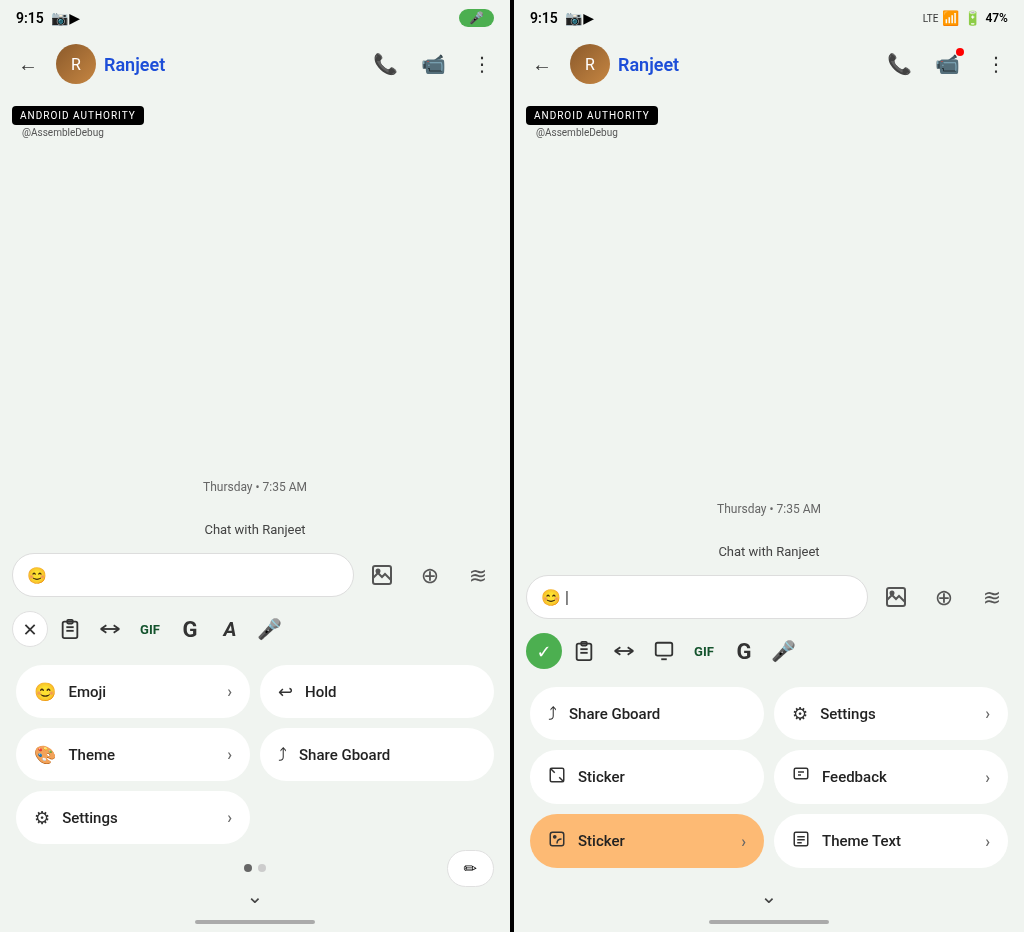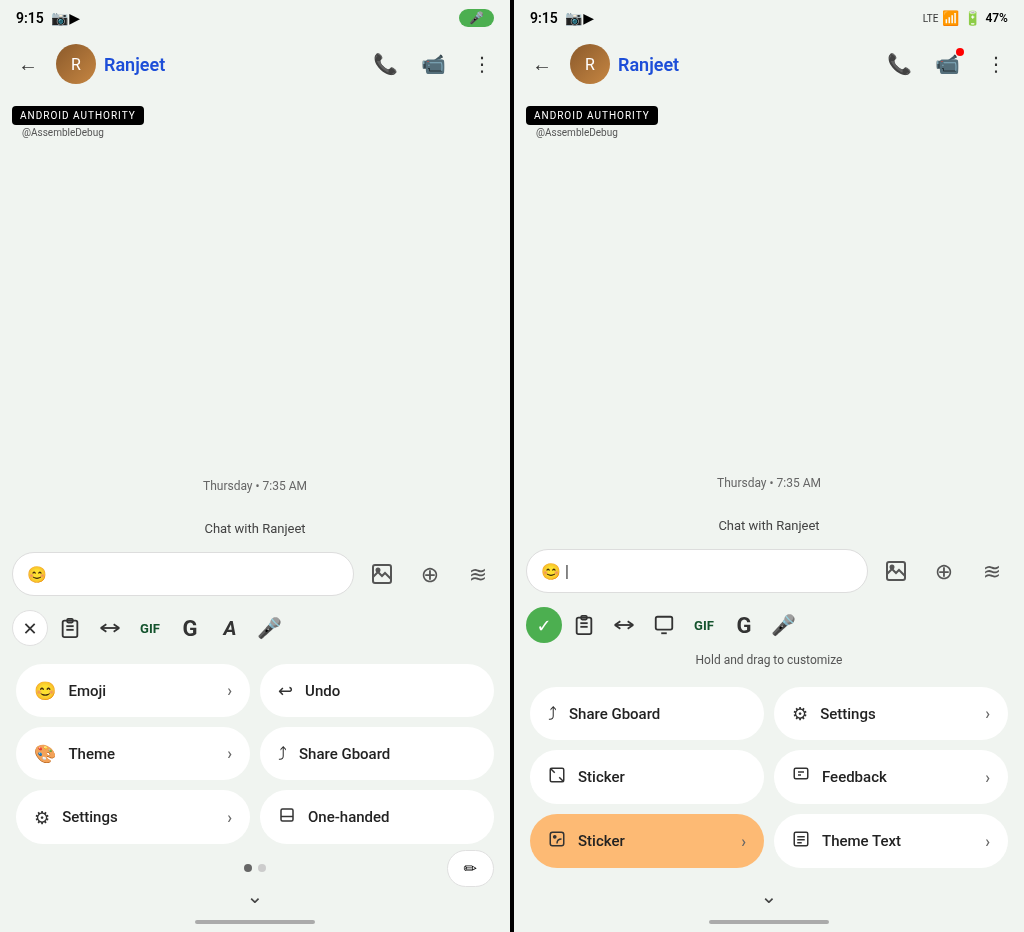--- a/index.html
+++ b/index.html
@@ -377,44 +377,35 @@
   </div>
 
   <div class="menu-grid">
     <div class="menu-item">
       <span class="menu-item-icon">😊</span>
       <span>Emoji</span>
       <span class="menu-item-arrow">›</span>
     </div>
     <div class="menu-item">
       <span class="menu-item-icon">↩</span>
-      <span>Undo</span>
+      <span>Hold</span>
     </div>
     <div class="menu-item">
       <span class="menu-item-icon">🎨</span>
       <span>Theme</span>
       <span class="menu-item-arrow">›</span>
     </div>
     <div class="menu-item">
       <span class="menu-item-icon">⤴</span>
       <span>Share Gboard</span>
     </div>
     <div class="menu-item">
       <span class="menu-item-icon">⚙</span>
       <span>Settings</span>
       <span class="menu-item-arrow">›</span>
-    </div>
-    <div class="menu-item">
-      <span class="menu-item-icon">
-        <svg width="18" height="18" viewBox="0 0 24 24" fill="none" stroke="#333" stroke-width="2">
-            <rect x="4" y="4" width="16" height="16" rx="2"></rect>
-            <line x1="4" y1="14" x2="20" y2="14"></line>
-          </svg>
-      </span>
-      <span>One-handed</span>
     </div>
   </div>
 
   <div class="dots-row">
     <div class="dot active"></div>
     <div class="dot"></div>
     <div class="edit-fab">
       <span>✏</span>
     </div>
   </div>
@@ -505,21 +496,20 @@
       <svg width="22" height="22" viewBox="0 0 24 24" fill="none" stroke="#333" stroke-width="2">
           <rect x="3" y="3" width="18" height="14" rx="2"></rect>
           <line x1="9" y1="21" x2="15" y2="21"></line>
         </svg>
     </div>
     <div class="toolbar-icon-btn gif-btn">GIF</div>
     <div class="toolbar-icon-btn" style="font-size:22px;font-weight:700;color:#333;">G</div>
     <div class="toolbar-icon-btn" style="font-size:20px;color:#333;">🎤</div>
   </div>
 
-  <div class="hold-drag-hint">Hold and drag to customize</div>
 
   <div class="menu-grid">
     <div class="menu-item">
       <span class="menu-item-icon">⤴</span>
       <span>Share Gboard</span>
     </div>
     <div class="menu-item">
       <span class="menu-item-icon">⚙</span>
       <span>Settings</span>
       <span class="menu-item-arrow">›</span>

